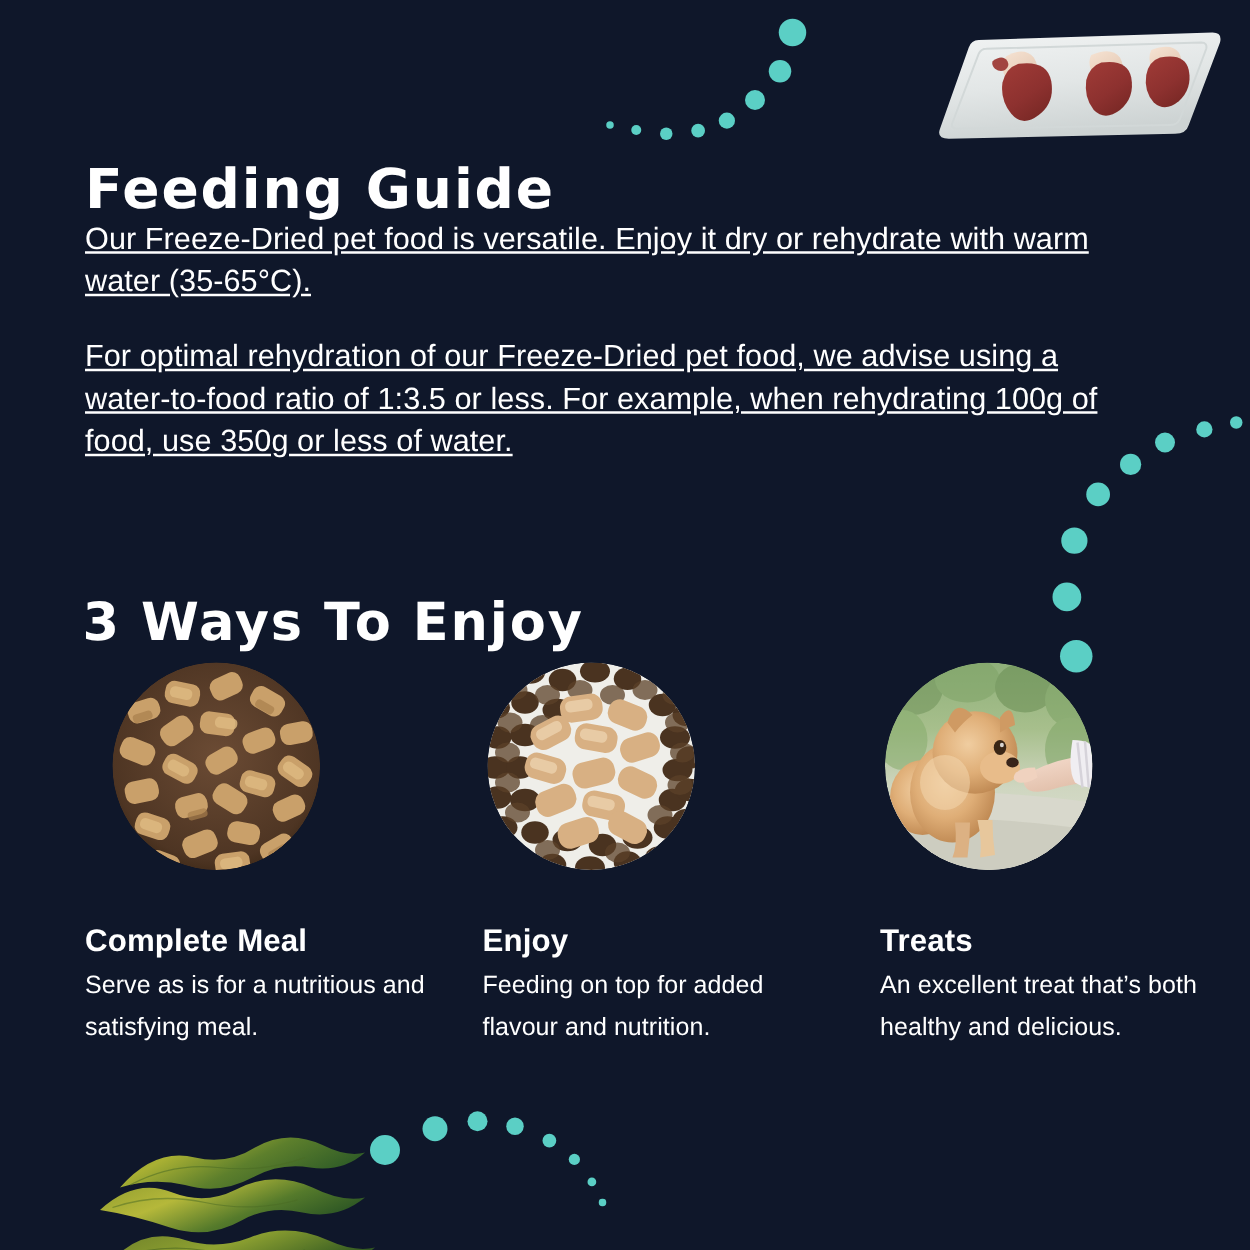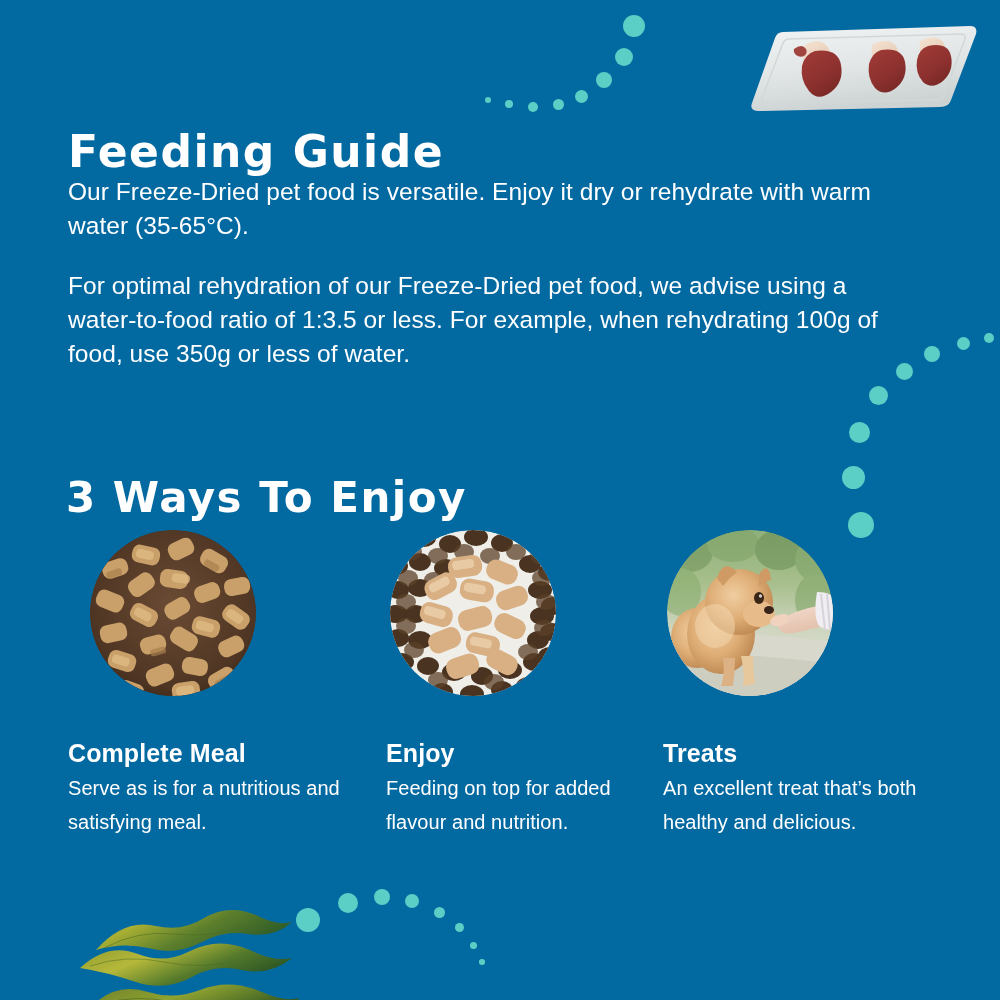--- a/index.html
+++ b/index.html
@@ -10,21 +10,21 @@
     width: 1000px;
     height: 1000px;
     background: #22c0b4;
     font-family: "Liberation Sans", sans-serif;
     overflow: hidden;
   }
   .page {
     position: relative;
     width: 1000px;
     height: 1000px;
-    background: #0369a1;
+    background: #0f172a;
     overflow: hidden;
   }
 
   
   .dot {
     position: absolute;
     background: #5bcfc5;
     border-radius: 50%;
     pointer-events: none;
   }
@@ -67,39 +67,40 @@
     top: 175px;
     width: 850px;
   }
   .intro-para {
     color: #ffffff;
     font-size: 24.5px;
     line-height: 34px;
     font-weight: 400;
     margin: 0 0 26px 0;
     letter-spacing: 0.05px;
+    text-decoration: underline;
   }
   .intro-para:last-child { margin-bottom: 0; }
 
   
   .ways-row {
     position: absolute;
     left: 0;
     top: 530px;
     width: 800px;
     height: 360px;
   }
   .way-card {
     position: absolute;
     top: 0;
     width: 290px;
   }
   .way-card.c0 { left: 68px; }
   .way-card.c1 { left: 386px; }
-  .way-card.c2 { left: 663px; }
+  .way-card.c2 { left: 704px; }
 
   .way-photo {
     width: 166px;
     height: 166px;
     border-radius: 50%;
     overflow: hidden;
     position: relative;
     margin-left: 22px;
   }
   .way-card.c1 .way-photo { margin-left: 4px; }

